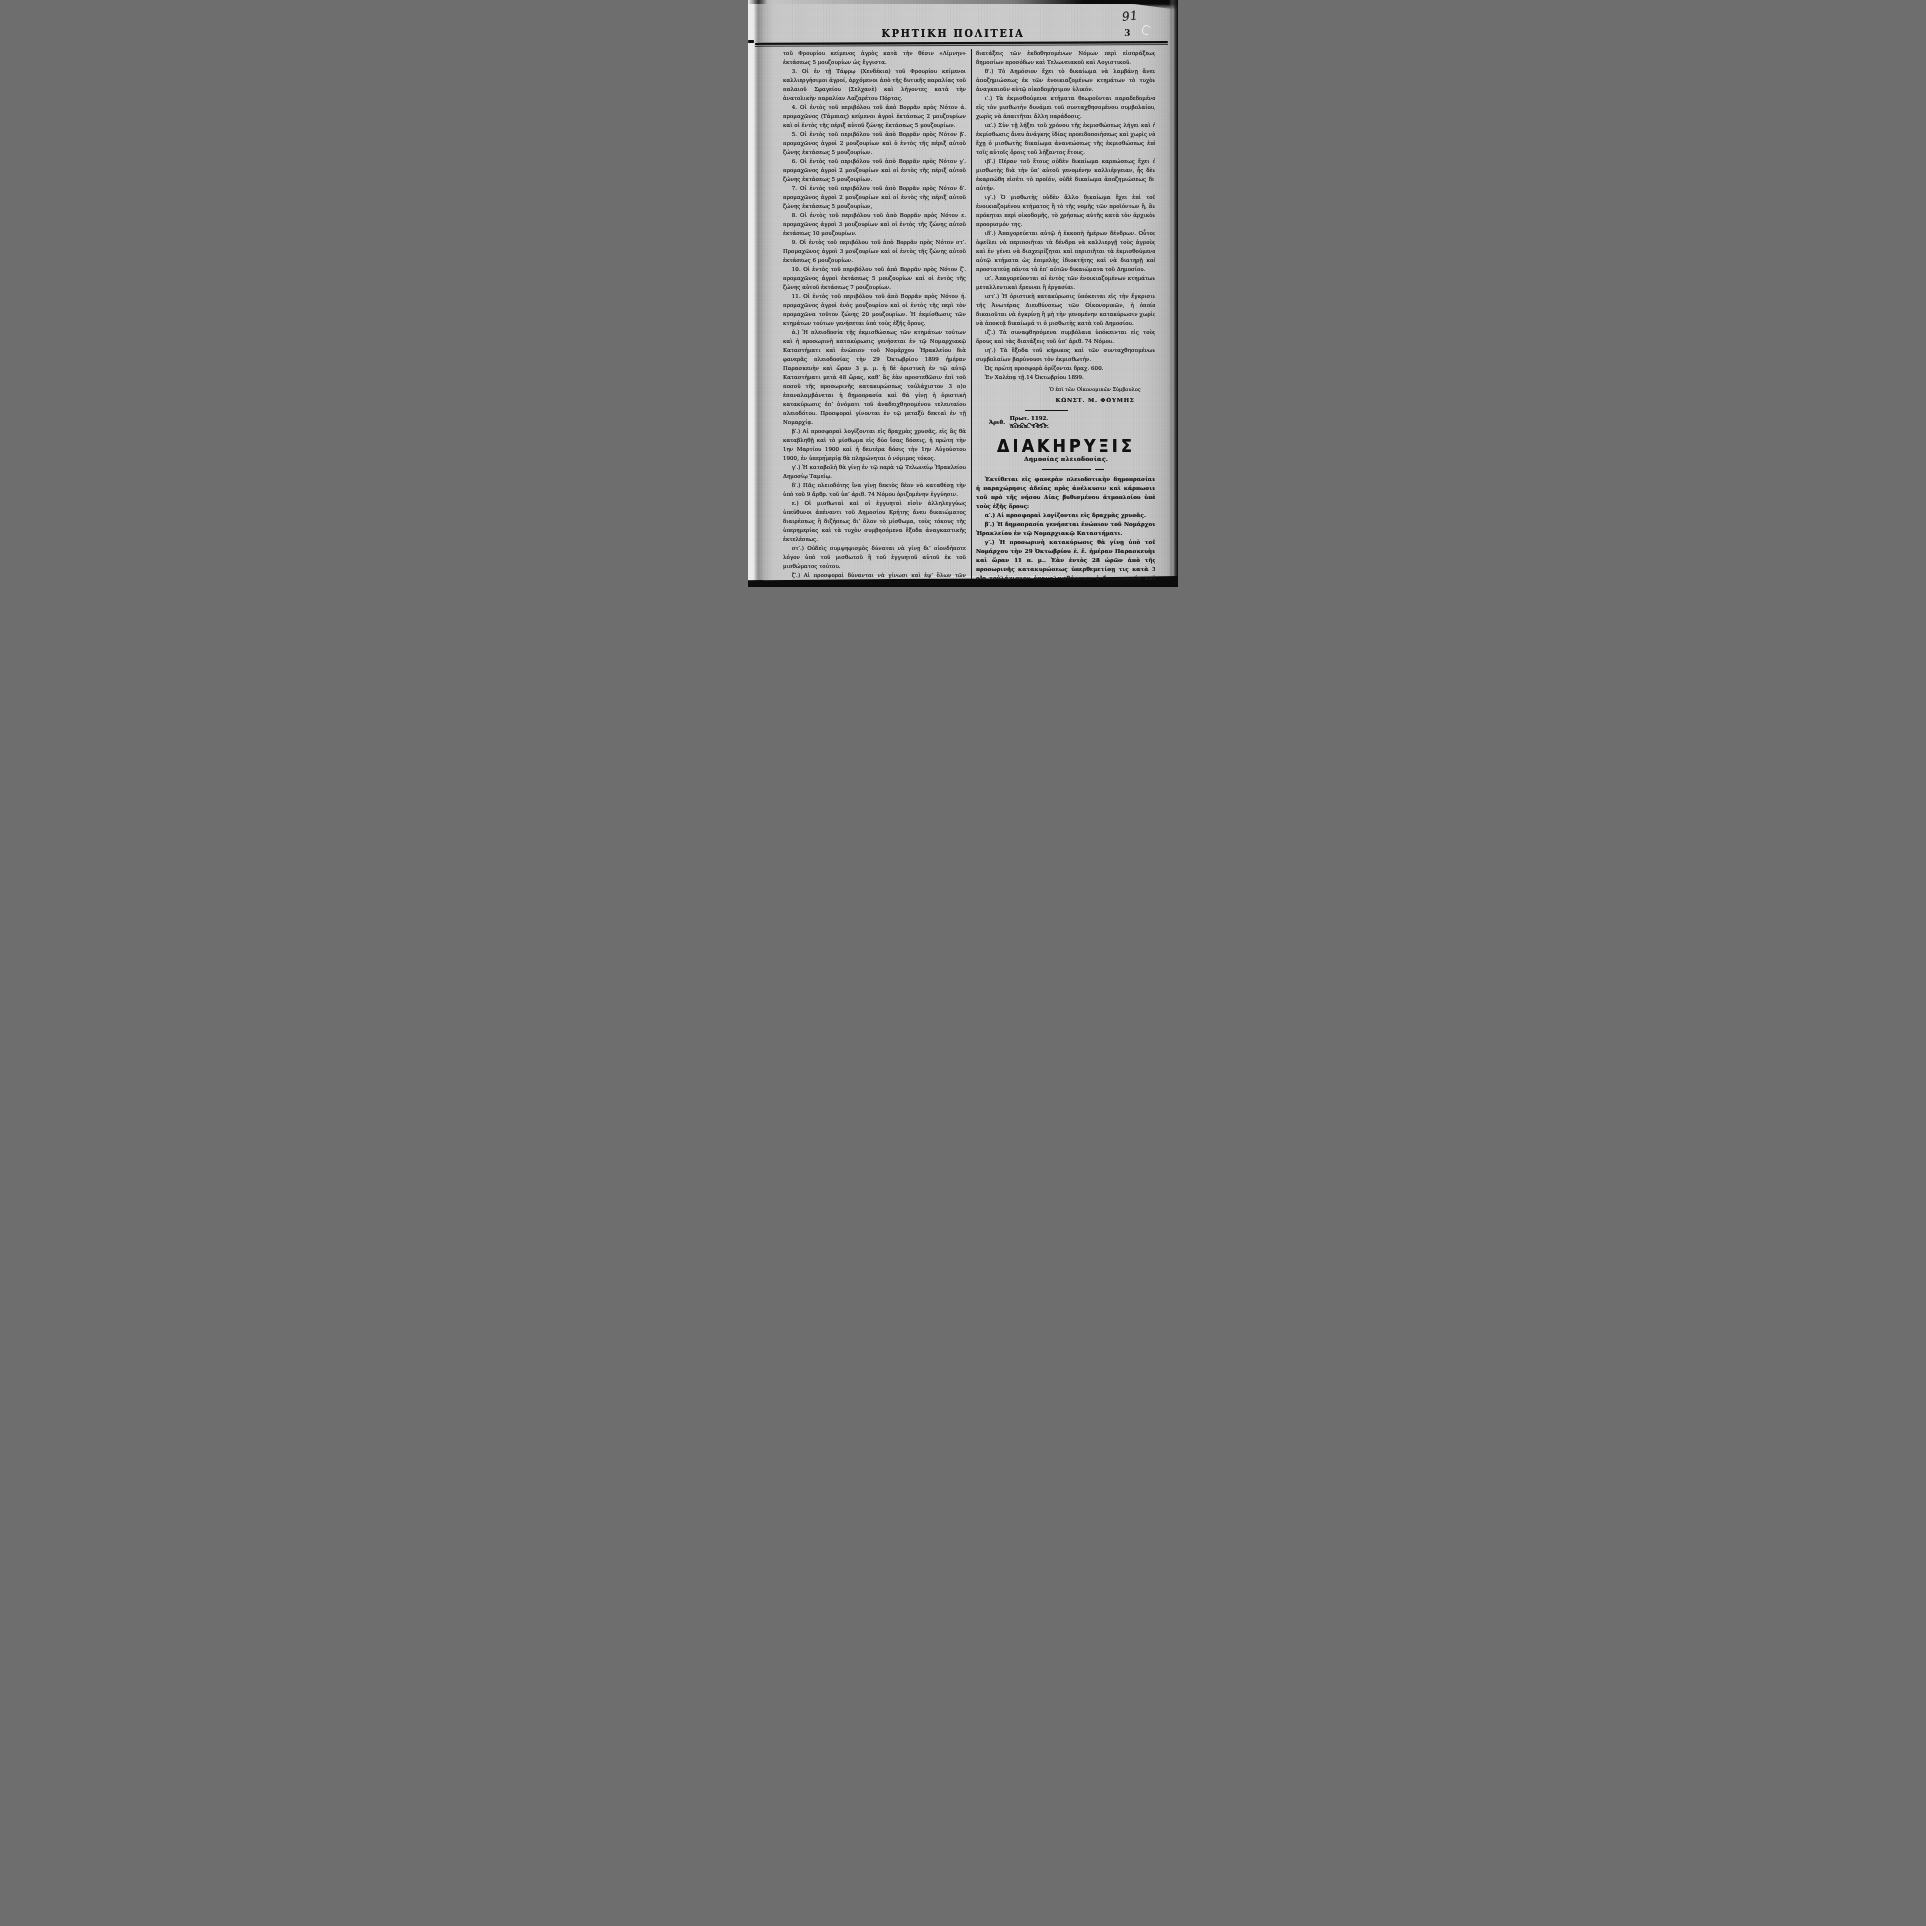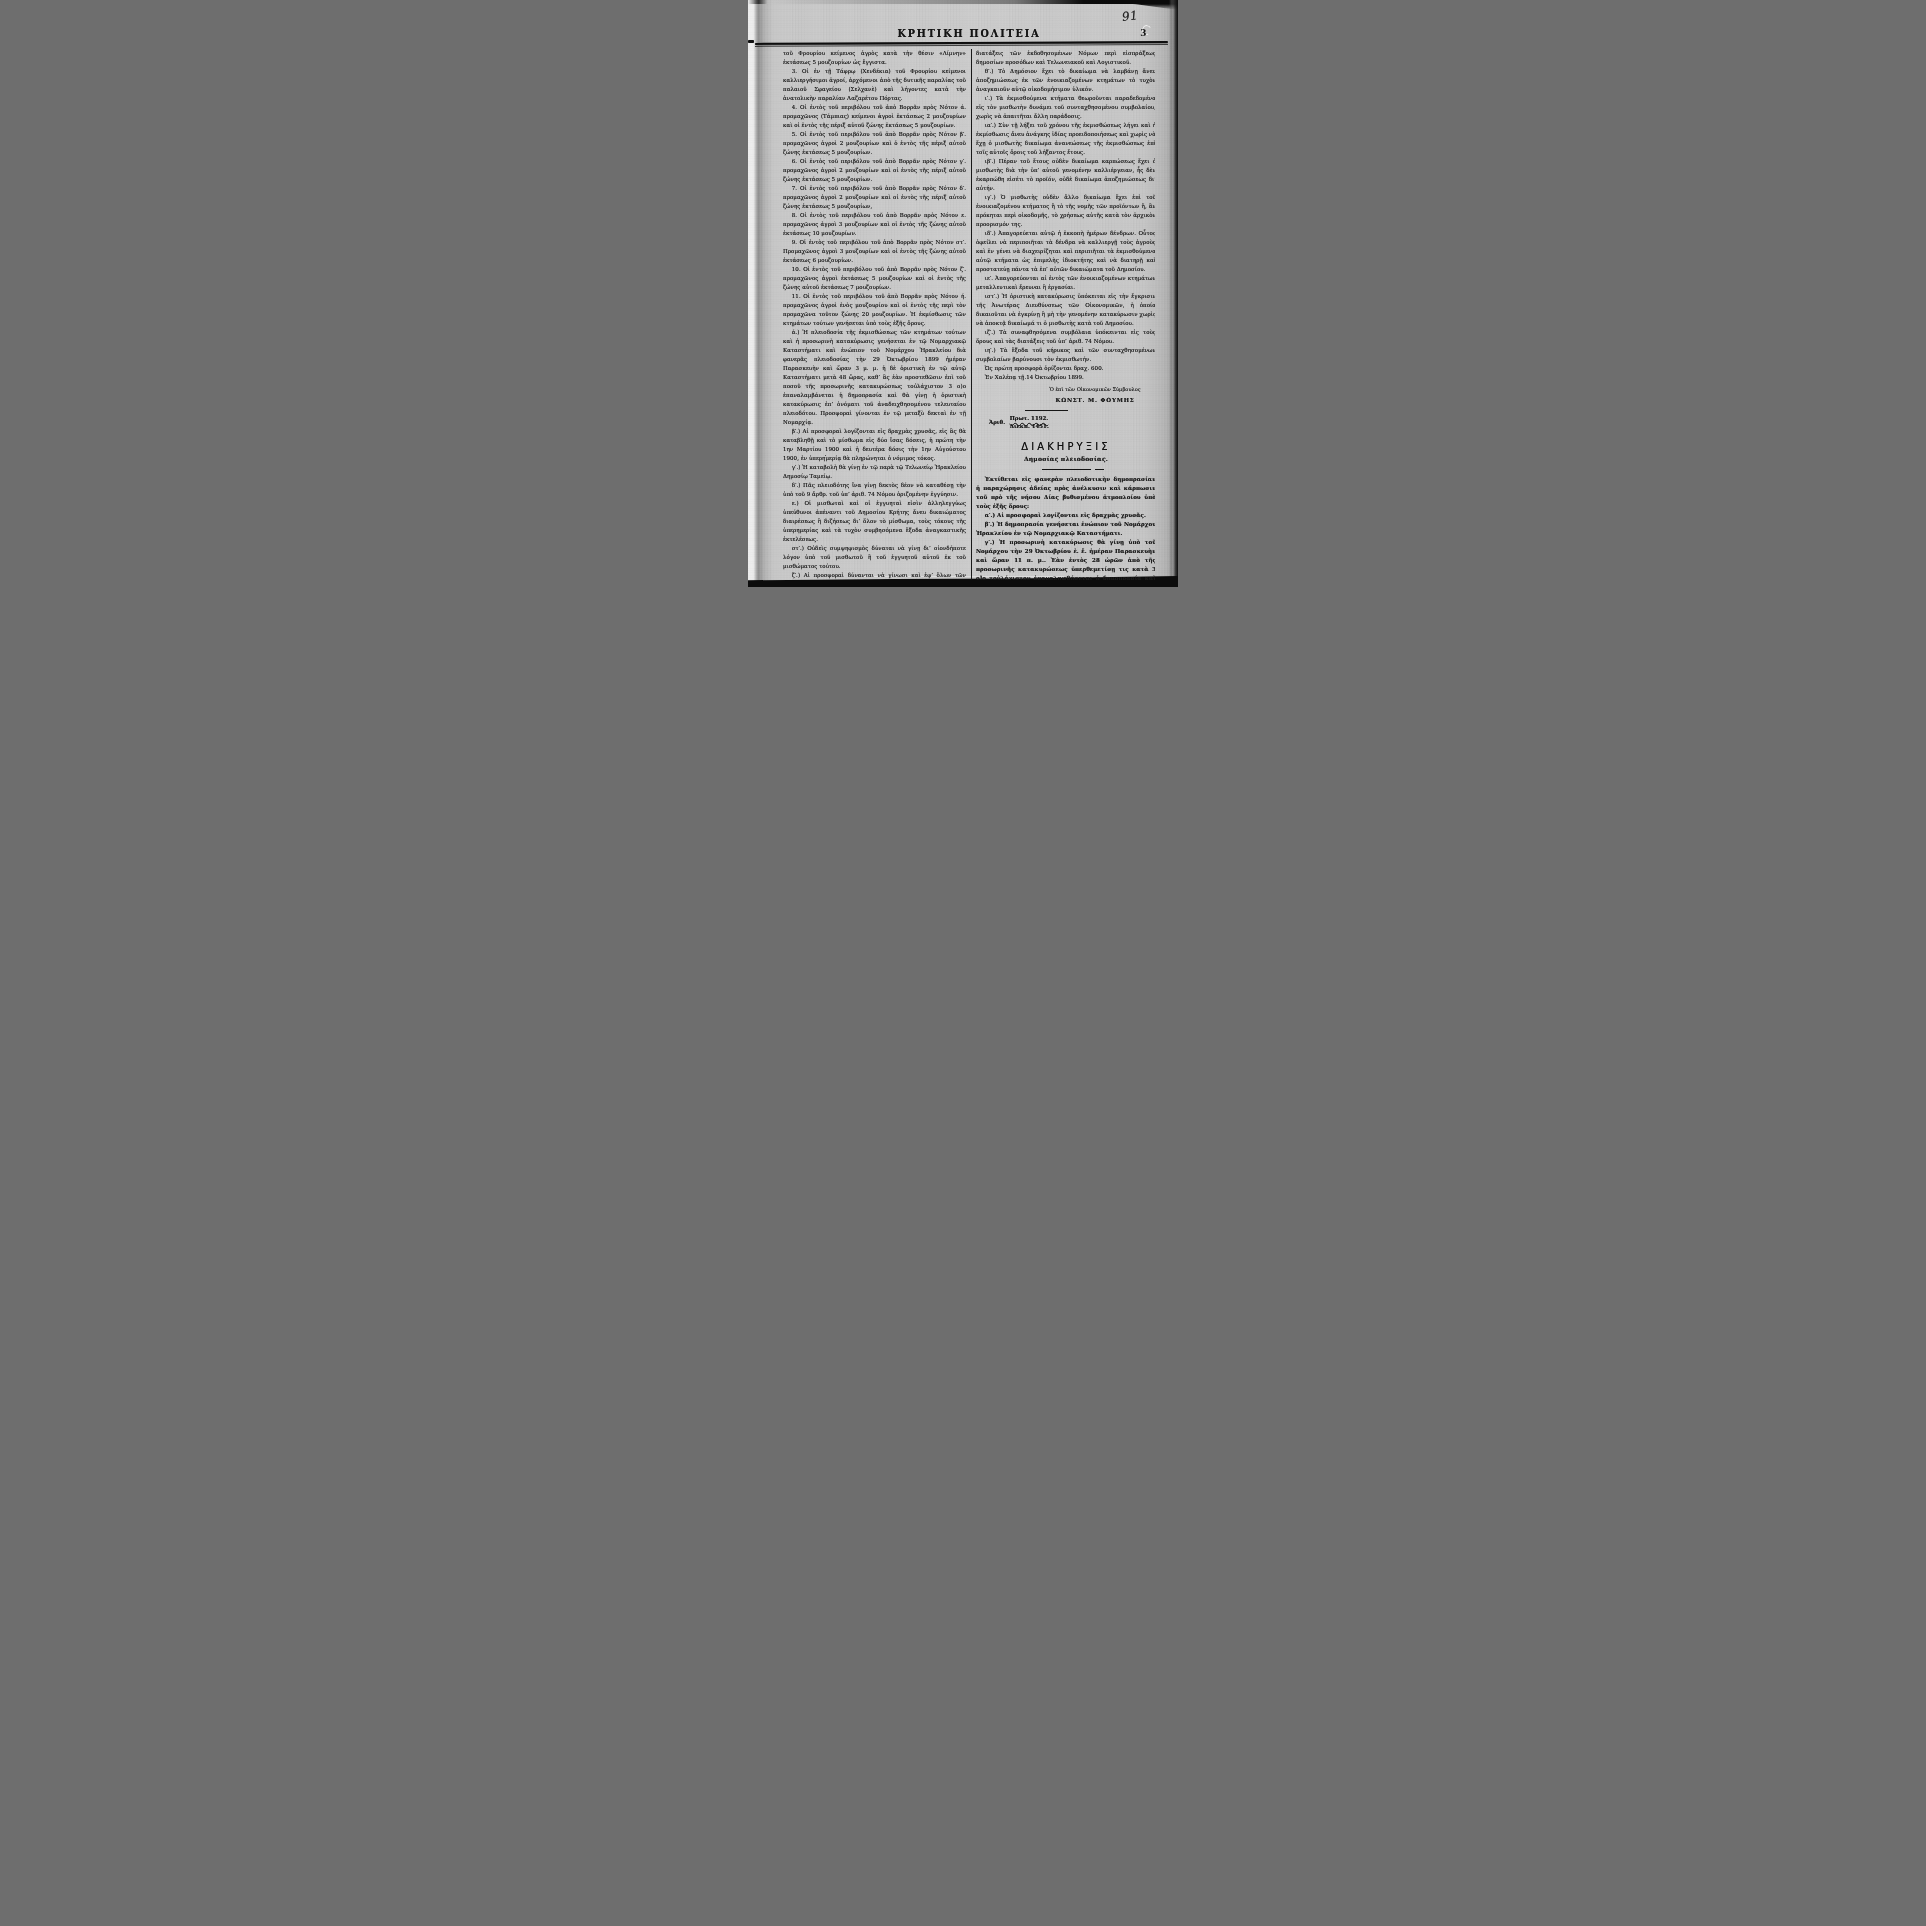--- a/index.html
+++ b/index.html
@@ -27,21 +27,21 @@
     clip-path:polygon(0 42%, 34% 30%, 62% 26%, 100% 6%, 100% 100%, 0 100%);}
   .edge-bottom-line{position:absolute;left:116px;bottom:10px;width:200px;height:0.8px;background:rgba(235,235,235,.55);}
   .left-dash{position:absolute;left:0;top:40px;width:5.8px;height:3.1px;background:#101010;border-radius:0.8px;}
   .scratch{position:absolute;left:394px;top:25px;width:6.5px;height:7.7px;border:1.2px solid rgba(250,250,250,.8);
     border-right-color:transparent;border-radius:50%;transform:rotate(18deg);}
   .speck{position:absolute;background:rgba(20,20,20,.8);border-radius:50%;}
 
   .handwritten{position:absolute;left:374px;top:8.5px;font-size:12px;font-style:italic;
     font-family:"DejaVu Serif","Liberation Serif",serif;color:#262626;transform:rotate(-7deg);
     text-shadow:0 0 0.4px rgba(30,30,30,.6); letter-spacing:0.4px;}
-  .masthead{position:absolute;top:28px;left:35px;width:372px;}
+  .masthead{position:absolute;top:28px;left:19px;width:372px;}
   .masthead h1{margin:0;text-align:center;font-size:9.6px;font-weight:bold;letter-spacing:1.9px;
     transform:scaleY(1.12);color:#141414;text-shadow:0 0 0.4px rgba(0,0,0,.65);}
   .pageno{position:absolute;right:8.5px;top:0.4px;font-size:8.9px;font-weight:bold;color:#141414;}
   .rule-double{position:absolute;top:42px;left:7px;right:10px;transform:rotate(-0.25deg);}
   .rule-double .r1{height:2.3px;background:#0e0e0e;border-radius:1.2px;box-shadow:0 0.4px 0.4px rgba(0,0,0,.5);}
   .rule-double .r2{height:0.8px;background:#262626;margin-top:1.2px;opacity:.85;}
 
   .columns{position:absolute;top:49px;left:35px;width:372px;height:531px;overflow:hidden;
     display:grid;grid-template-columns:183px 10px 180px;}
   .dividerwrap{display:flex;justify-content:center;}
@@ -54,21 +54,21 @@
   .signature{margin:3.1px 0 0.8px 0;padding-left:58px;text-align:center;}
   .sig-role{font-size:5px;}
   .sig-name{font-size:5.6px;font-weight:bold;letter-spacing:0.8px;margin-top:1.9px;}
   .rule-short{width:43px;height:1px;background:#151515;margin:4.6px 0 3.9px 49px;}
 
   .refblock{display:flex;align-items:center;gap:4.6px;margin:0.8px 0 0 13px;font-size:5.4px;font-weight:600;}
   .refcol div{line-height:8px;}
   .ref-prot{text-decoration:underline wavy 0.4px rgba(30,30,30,.85);text-underline-offset:1.5px;}
 
   .notice-title{margin:11.6px 0 3.1px 0;text-align:center;font-family:"DejaVu Sans","Liberation Sans",sans-serif;
-    font-weight:400;font-size:10px;letter-spacing:3.1px;color:#111;transform:scaleY(1.05);}
+    font-weight:700;font-size:16px;letter-spacing:3.1px;color:#111;transform:scaleY(1.05);}
   .notice-sub{margin:0.8px 0 0 0;text-align:center;font-size:6px;font-weight:bold;letter-spacing:0.2px;}
   .rule-mini{width:49px;height:1px;background:#141414;margin:5.4px auto 5.4px auto;position:relative;}
   .rule-mini::after{content:"";position:absolute;right:-13px;top:0;width:8.5px;height:1px;background:#141414;}
   .bold-block .para, .bold-block{font-weight:700;line-height:9px;font-size:5.5px;letter-spacing:0.04px;}
 </style>
 </head>
 <body>
 
 <div class="scan">
   <div class="edge-top"></div>

